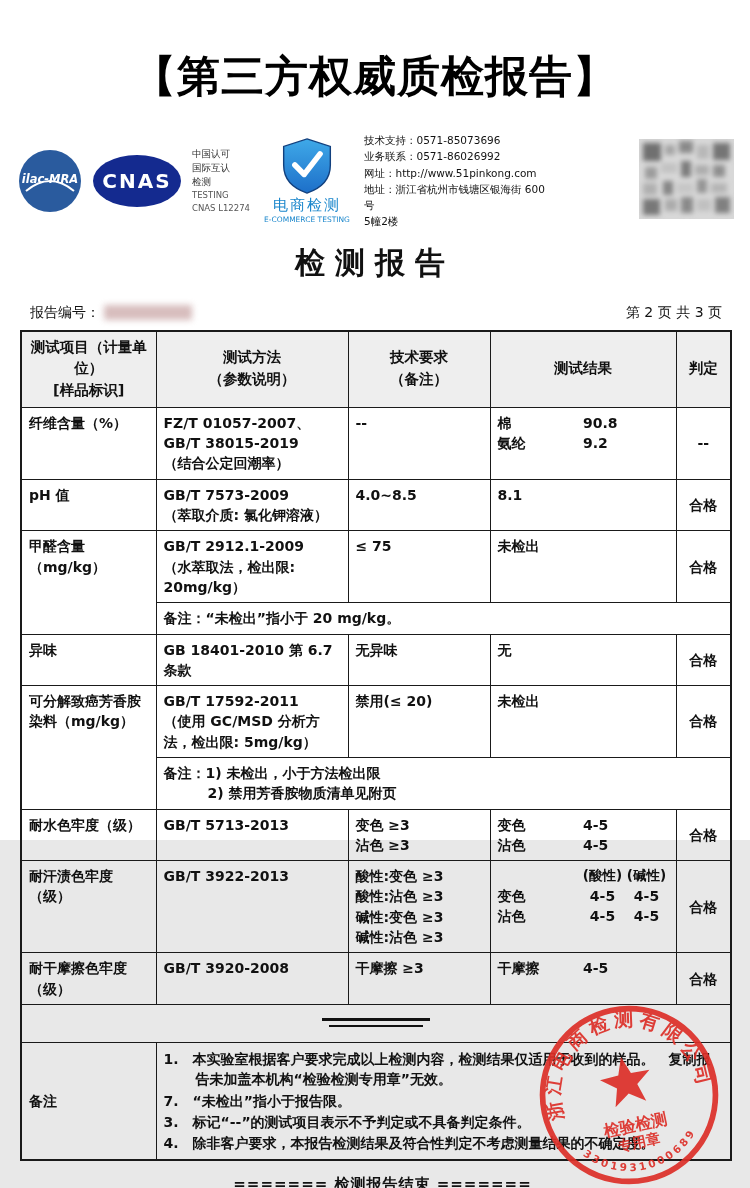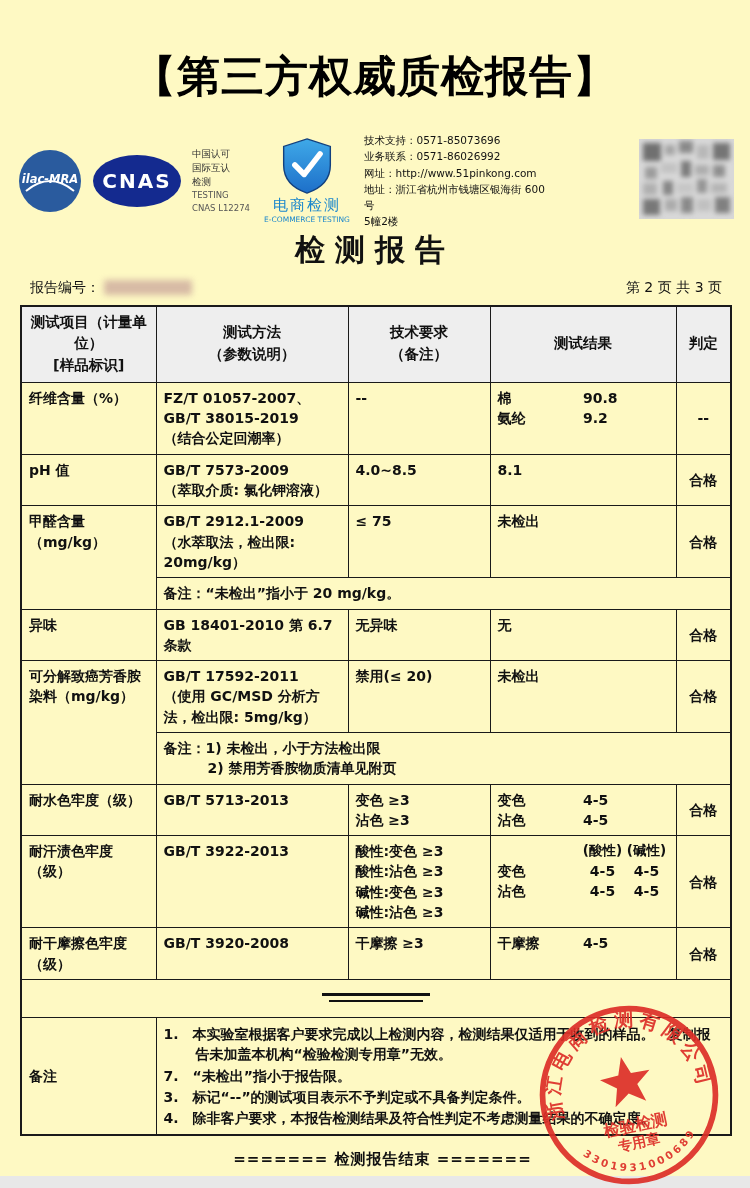--- a/index.html
+++ b/index.html
@@ -1,35 +1,35 @@
 <!DOCTYPE html>
 <html><head>
 <meta charset="utf-8">
 <style>
   * { margin:0; padding:0; box-sizing:border-box; }
   html,body { background:#e8e8e8; }
   body { font-family:"DejaVu Sans","Liberation Sans",sans-serif; color:#111; height:1188px; }
-  .page { width:750px; height:1176px; margin:0 auto; background:#fef9c3; position:relative; }
+  .page { width:750px; height:840px; margin:0 auto; background:#ffffff; position:relative; }
 
   .main-title { padding-top:48px; text-align:center; font-size:43px; font-weight:bold; color:#000; letter-spacing:1px; }
 
   .logo-row { display:flex; align-items:center; padding:26px 16px 0 18px; gap:9px; }
   .cma-block { text-align:center; width:118px; flex:none; }
   .cma-number { color:#e60012; font-size:12.5px; font-weight:bold; letter-spacing:.5px; margin-top:-3px; }
   .accred-text { font-size:9.5px; line-height:1.5; color:#333; white-space:nowrap; flex:none; }
   .accred-text .small { font-size:8.5px; color:#555; }
   .shield-block { display:flex; flex-direction:column; align-items:center; width:96px; flex:none; }
   .ec-cn { color:#1b87cc; font-weight:normal; font-size:15px; letter-spacing:2px; margin-top:2px; white-space:nowrap; }
   .ec-en { color:#1b87cc; font-size:7.5px; white-space:nowrap; }
   .contact-block { font-size:10.5px; line-height:1.55; color:#111; width:182px; flex:none; }
   .qr-block { margin-left:auto; flex:none; }
 
-  .report-title { text-align:center; font-family:"DejaVu Serif","Liberation Serif",serif; font-size:30px; font-weight:bold; letter-spacing:10px; margin-top:0; }
-
-  .meta-row { display:flex; justify-content:space-between; align-items:center; padding:0 28px 0 30px; margin-top:8px; font-size:14px; }
+  .report-title { text-align:center; font-family:"DejaVu Serif","Liberation Serif",serif; font-size:30px; font-weight:bold; letter-spacing:10px; margin-top:13px; }
+
+  .meta-row { display:flex; justify-content:space-between; align-items:center; padding:0 28px 0 30px; margin-top:20px; font-size:14px; }
   .redacted { display:inline-block; width:88px; height:15px; background:#bd9191; filter:blur(3px); opacity:.6; vertical-align:middle; margin-left:4px; }
 
   table.report-table { border-collapse:collapse; margin:8px 20px 0; width:710px; border:2px solid #1a1a1a; table-layout:fixed; }
   .report-table th, .report-table td { border:1px solid #1a1a1a; padding:5px 7px; font-size:14px; font-weight:bold; vertical-align:top; text-align:left; line-height:1.45; }
   .report-table th { background:#eeeeee; text-align:center; vertical-align:middle; font-size:14.5px; line-height:1.5; }
   td.c-verdict { text-align:center; vertical-align:middle; }
   .res-line { display:grid; grid-template-columns:50% 1fr; }
   .res-grid3 { display:grid; grid-template-columns:1fr 44px 44px; }
   .res-grid3 .val { text-align:center; white-space:nowrap; }
   .res-grid3 .hdr { text-align:center; white-space:nowrap; font-size:13.5px; }

